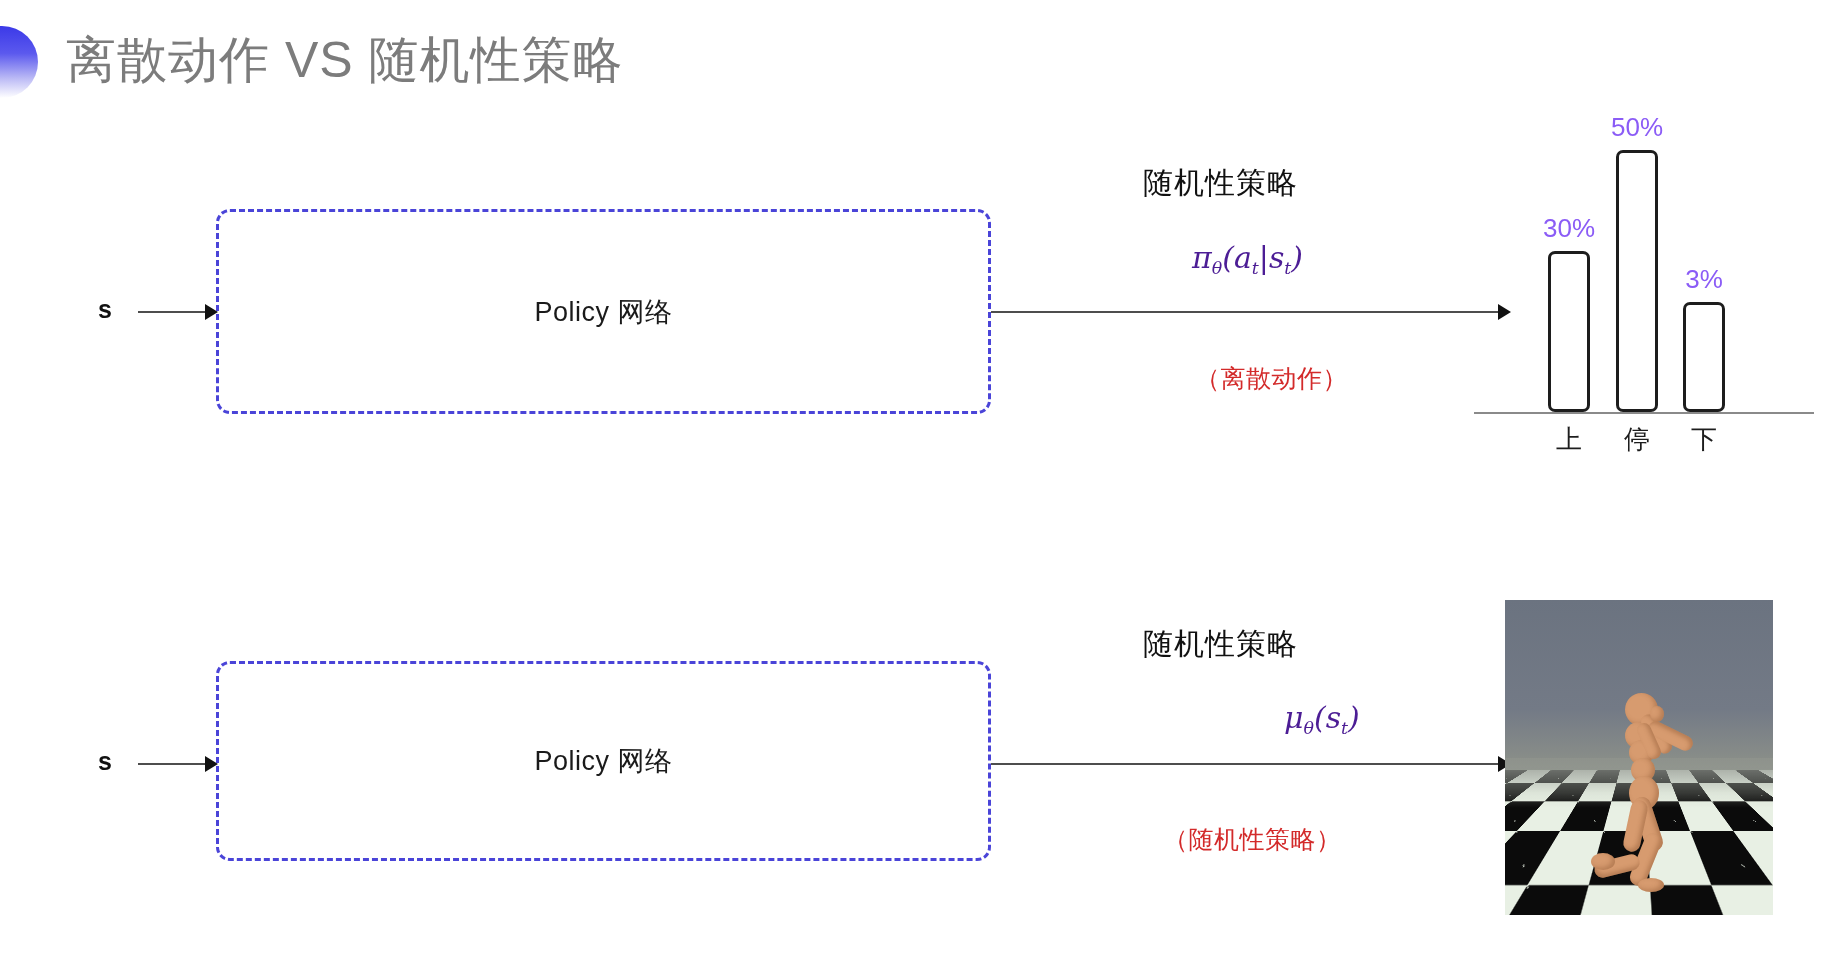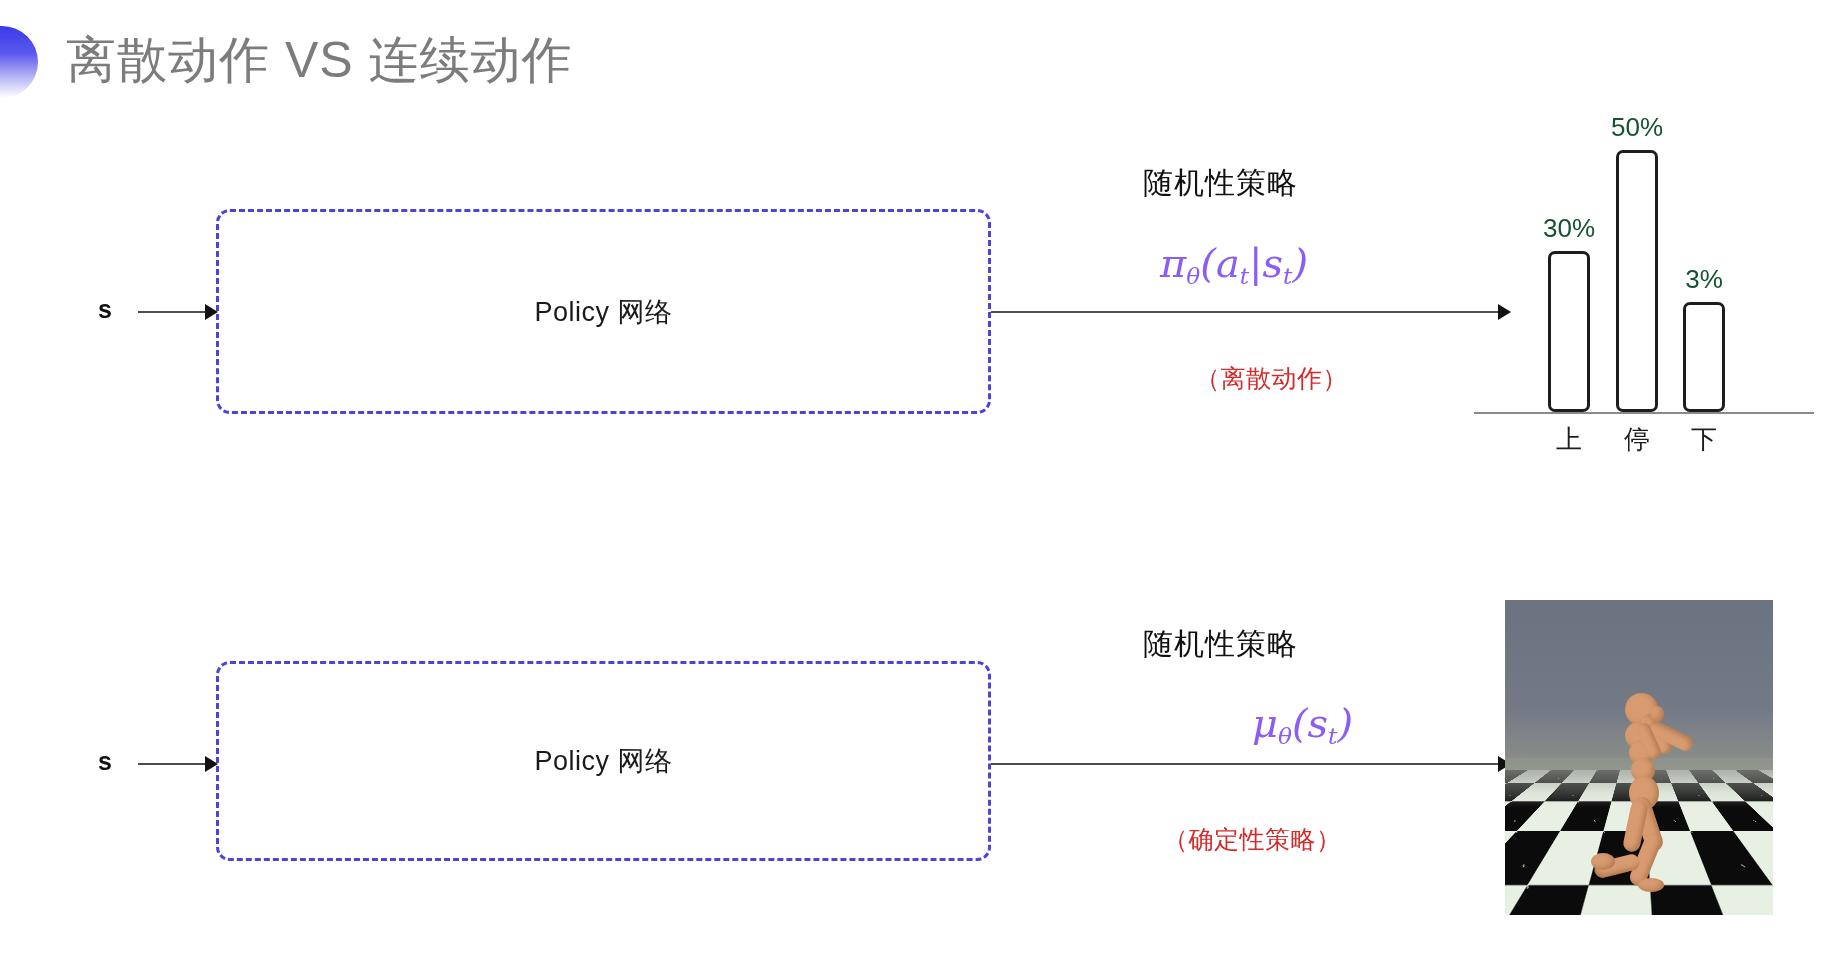--- a/index.html
+++ b/index.html
@@ -97,23 +97,24 @@
     position: absolute;
     font-size: 30px;
     color: #111111;
     letter-spacing: 1px;
     white-space: nowrap;
   }
   .annot-formula {
     position: absolute;
     font-family: "DejaVu Serif", "Liberation Serif", serif;
     font-style: italic;
-    font-size: 40px;
-    color: #8b5cf6;
-    white-space: nowrap;
+    font-size: 30px;
+    color: #4c1d95;
+    white-space: nowrap;
+    margin-left: 32px;
   }
   .annot-formula sub {
     font-size: 0.58em;
     vertical-align: baseline;
     position: relative;
     top: 0.32em;
   }
   .annot-note {
     position: absolute;
     font-size: 25px;
@@ -157,21 +158,21 @@
     border: 3px solid #1d1d1d;
     border-radius: 7px;
     background: #ffffff;
     box-sizing: border-box;
   }
   .bar-value {
     position: absolute;
     left: 50%;
     transform: translateX(-50%);
     font-size: 26px;
-    color: #14532d;
+    color: #8b5cf6;
     white-space: nowrap;
   }
   .bar-tick {
     position: absolute;
     left: 50%;
     transform: translateX(-50%);
     top: 312px;
     font-size: 26px;
     color: #1d1d1d;
     white-space: nowrap;
@@ -224,21 +225,21 @@
     border-radius: 50%;
     box-shadow: inset -3px -2px 5px rgba(120,70,35,0.35);
   }
 </style>
 </head>
 <body>
 
 <div id="slide">
 
   <div class="title-decor"></div>
-  <div class="title-text">离散动作 VS 连续动作</div>
+  <div class="title-text">离散动作 VS 随机性策略</div>
 
   <div class="s-label" id="s-label-top">s</div>
   <div class="arrow" id="arrow-in-top"></div>
 
   <div class="policy-box" id="policy-box-top">
     <div class="policy-label">Policy 网络</div>
   </div>
 
   <div class="arrow" id="arrow-out-top"></div>
 
@@ -276,21 +277,21 @@
   <div class="policy-box" id="policy-box-bottom">
     <div class="policy-label">Policy 网络</div>
   </div>
 
   <div class="arrow" id="arrow-out-bottom"></div>
 
   <div class="annot-heading" id="annot-heading-bot">随机性策略</div>
   <div class="annot-formula" id="annot-formula-bot">
     <span>μ</span><sub>θ</sub><span>(</span><span>s</span><sub>t</sub><span>)</span>
   </div>
-  <div class="annot-note" id="annot-note-bot">（确定性策略）</div>
+  <div class="annot-note" id="annot-note-bot">（随机性策略）</div>
 
   <div id="sim-image">
     <div class="sim-sky"></div>
     <div class="sim-floor"></div>
     <div class="sim-haze"></div>
 
     <div>
       <div class="joint" style="left:120px;top:93px;width:33px;height:33px;"></div>
       <div class="joint" style="left:120px;top:122px;width:27px;height:27px;"></div>
       <div class="joint" style="left:124px;top:140px;width:25px;height:25px;"></div>

